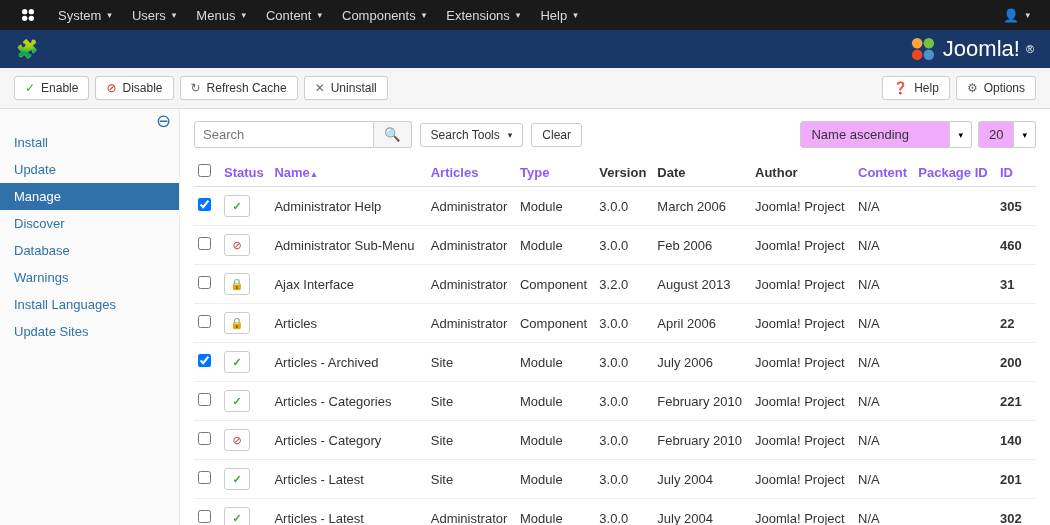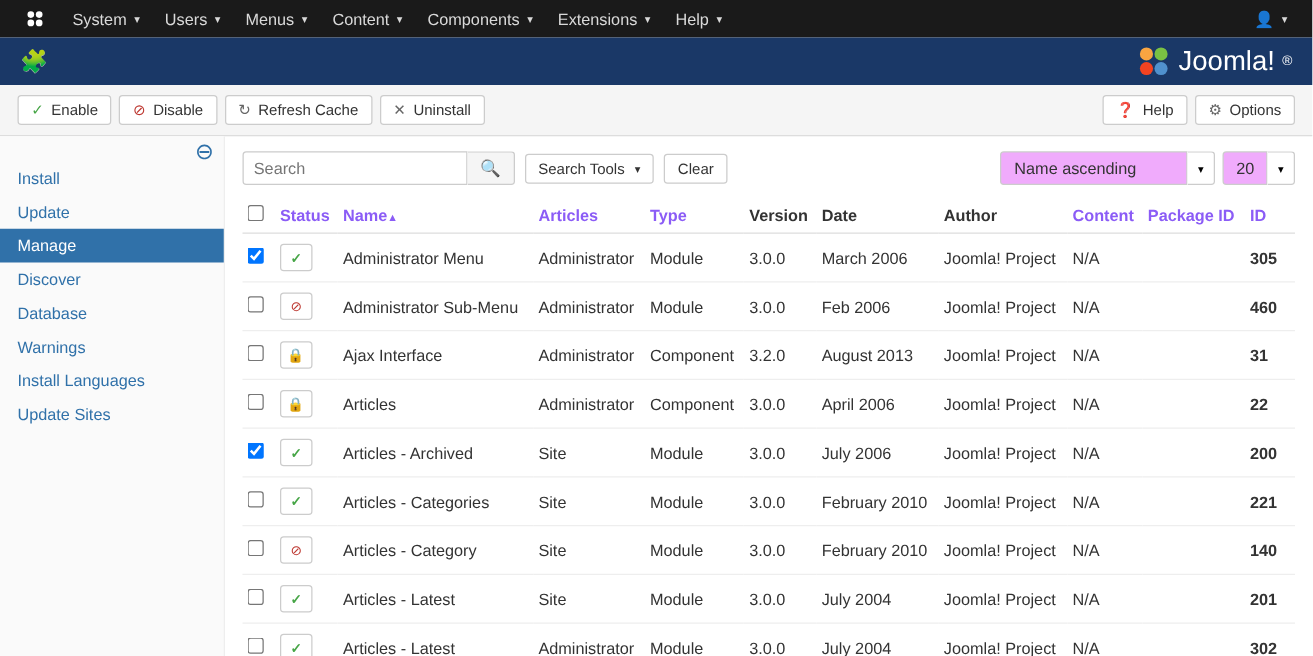--- a/index.html
+++ b/index.html
@@ -201,21 +201,21 @@
         </tr>
       </thead>
       <tbody id="table-body">
           <tr>
             <td class="col-check"><input type="checkbox" class="chk" checked="" style=""></td>
             <td>
               <div class="status-btn">
                 <span class="status-enabled">✓</span>
               </div>
             </td>
-            <td>Administrator Menu</td>
+            <td>Administrator Help</td>
             <td>Administrator</td>
             <td>Module</td>
             <td>3.0.0</td>
             <td>March 2006</td>
             <td>Joomla! Project</td>
             <td>N/A</td>
             <td></td>
             <td class="col-id">305</td>
           </tr>
           <tr>

